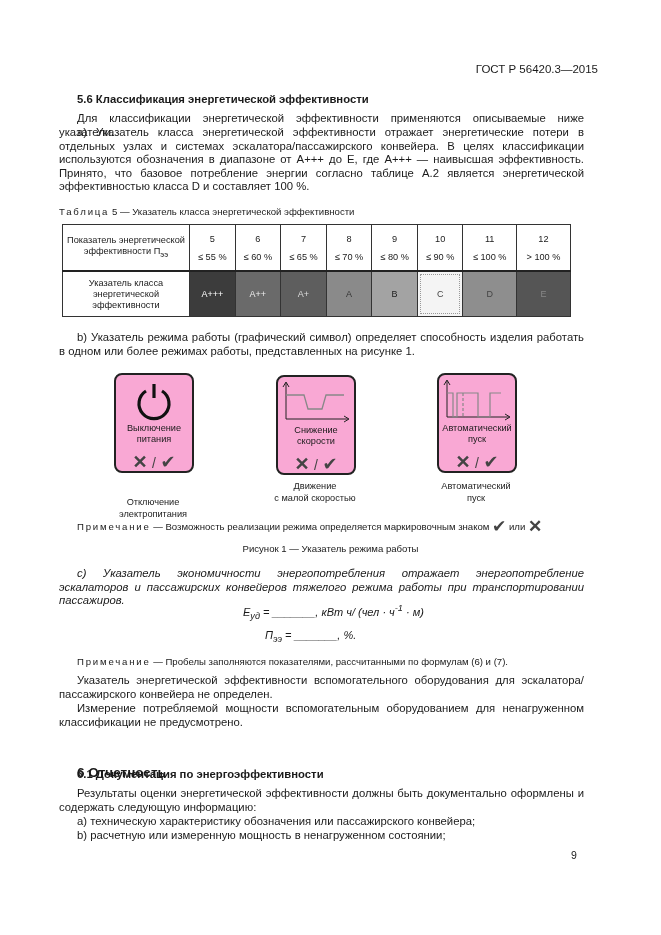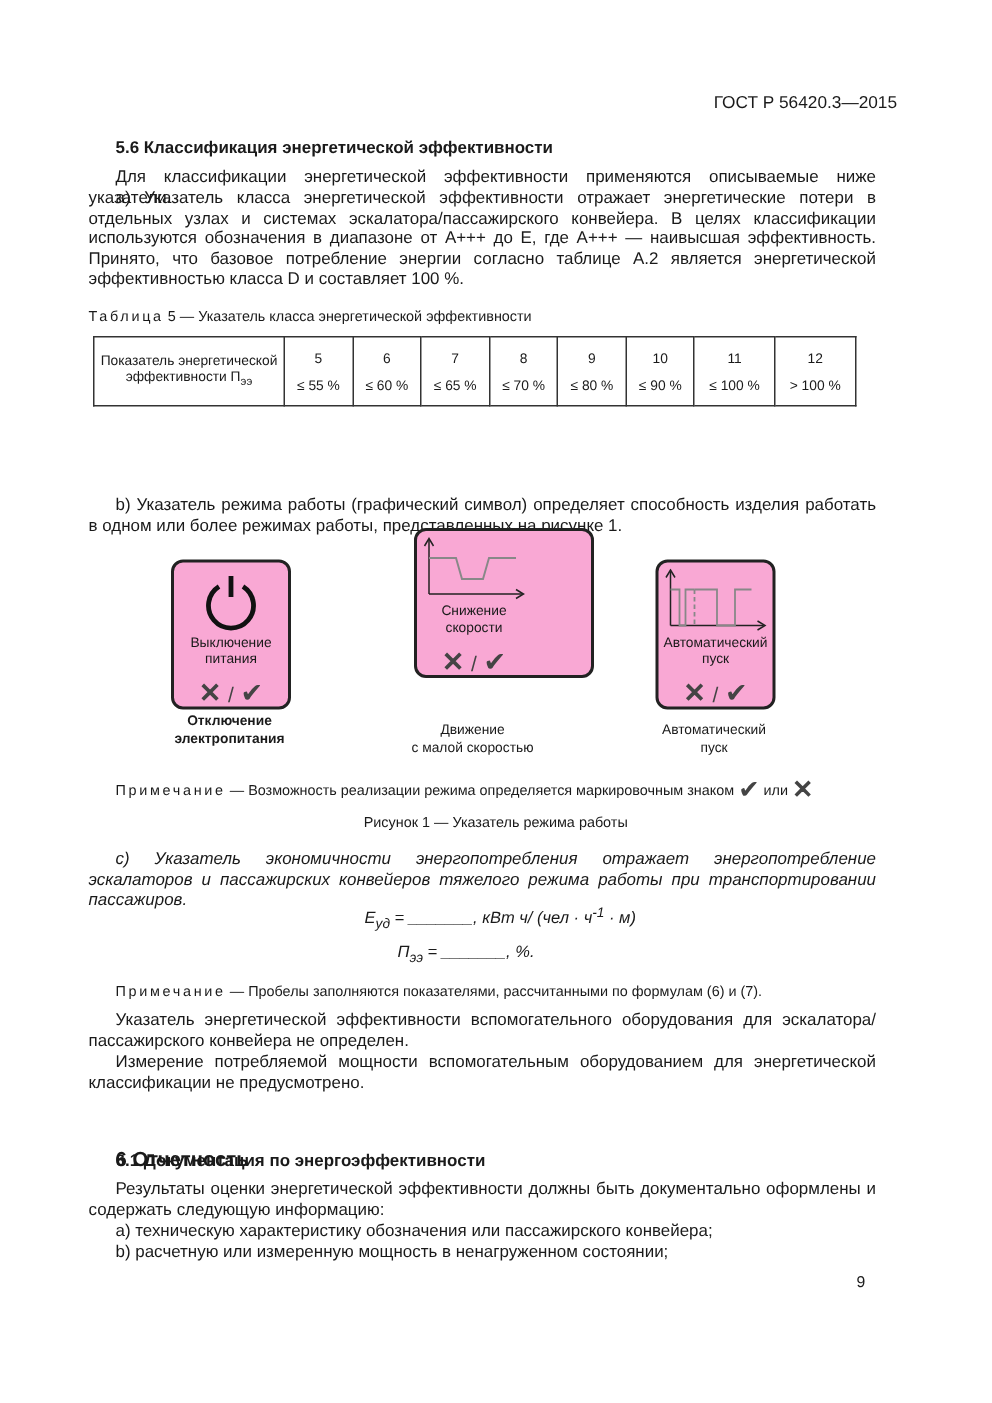--- a/index.html
+++ b/index.html
@@ -77,20 +77,31 @@
         </td>
     <td class="num">
           <div class="n">11</div>
           <div>≤ 100 %</div>
         </td>
     <td class="num">
           <div class="n">12</div>
           <div>&gt; 100 %</div>
         </td>
   </tr>
+  <tr class="r2">
+    <td class="lbl">Указатель класса энергетической эффективности</td>
+    <td class="cls" style="background:#3c3c3c;">A+++</td>
+    <td class="cls" style="background:#6a6a6a;color:#eee;">A++</td>
+    <td class="cls" style="background:#5e5e5e;color:#ddd;">A+</td>
+    <td class="cls" style="background:#8a8a8a;color:#333;">A</td>
+    <td class="cls" style="background:#a3a3a3;color:#222;">B</td>
+    <td class="cls" style="background:#f4f4f4;color:#444;outline:1px dotted #999;outline-offset:-4px;">C</td>
+    <td class="cls" style="background:#8e8e8e;color:#444;">D</td>
+    <td class="cls" style="background:#555555;color:#888;">E</td>
+  </tr>
 </tbody>
   </table>
 
 <div class="abs p ind" style="left:59px; top:331px; width:525px;">b) Указатель режима работы (графический символ) определяет способность изделия работать в одном или более режимах работы, представленных на рисунке 1.</div>
 
 <div class="mode-box" style="left:114px; top:373px;">
   <svg class="abs" style="left:18px; top:8px;" width="40" height="38" viewBox="0 0 40 38">
     <path d="M12 8 A15 15 0 1 0 28 8" fill="none" stroke="#111" stroke-width="3.2"></path>
     <line x1="20" y1="1" x2="20" y2="15" stroke="#111" stroke-width="3.2"></line>
   </svg>
@@ -98,21 +109,21 @@
     <div>Выключение</div>
       <div>питания</div>
   </div>
   <div class="mode-marks">
     <span style="font-size:18px;color:#444;font-weight:bold;">✕</span>
     <span style="font-size:14px;color:#444;">/</span>
     <span style="font-size:18px;color:#444;">✔</span>
   </div>
 </div>
 
-<div class="mode-box" style="left:276px; top:352px;padding-left:40px;">
+<div class="mode-box" style="left:276px; top:375px;">
   <svg class="abs" style="left:4px; top:4px;" width="70" height="42" viewBox="0 0 70 42">
     <line x1="4" y1="38" x2="4" y2="2" stroke="#222" stroke-width="1"></line>
     <polyline points="1,6 4,1 7,6" fill="none" stroke="#222" stroke-width="1"></polyline>
     <line x1="4" y1="38" x2="66" y2="38" stroke="#222" stroke-width="1"></line>
     <polyline points="62,35 67,38 62,41" fill="none" stroke="#222" stroke-width="1"></polyline>
     <polyline points="4,14 22,14 26,28 40,28 44,14 62,14" fill="none" stroke="#888" stroke-width="1.3"></polyline>
   </svg>
   <div class="mode-label" style="top:48px;">
     <div>Снижение</div>
       <div>скорости</div>
@@ -138,21 +149,21 @@
     <div>Автоматический</div>
       <div>пуск</div>
   </div>
   <div class="mode-marks">
     <span style="font-size:18px;color:#444;font-weight:bold;">✕</span>
     <span style="font-size:14px;color:#444;">/</span>
     <span style="font-size:18px;color:#444;">✔</span>
   </div>
 </div>
 
-<div class="below" style="left:83px; top:475px;font-weight:bold;">
+<div class="below" style="left:83px; top:497px;">
   <div>Отключение</div>
     <div>электропитания</div>
 </div>
 <div class="below" style="left:245px; top:481px;">
   <div>Движение</div>
     <div>с малой скоростью</div>
 </div>
 <div class="below" style="left:406px; top:481px;">
   <div>Автоматический</div>
     <div>пуск</div>
@@ -174,21 +185,21 @@
 </div>
 <div class="abs formula" style="left:265px; top:629px;">
   <span>П</span><sub>ээ</sub><span> = _______, %.</span>
 </div>
 
 <div class="abs note" style="left:77px; top:656px;">
   <span class="spaced">Примечание</span><span> — Пробелы заполняются показателями, рассчитанными по формулам (6) и (7).</span>
 </div>
 
 <div class="abs p ind" style="left:59px; top:674px; width:525px;">Указатель энергетической эффективности вспомогательного оборудования для эскалатора/пассажирского конвейера не определен.</div>
-<div class="abs p ind" style="left:59px; top:702px; width:525px;">Измерение потребляемой мощности вспомогательным оборудованием для энергетической классификации не предусмотрено.</div>
+<div class="abs p ind" style="left:59px; top:702px; width:525px;">Измерение потребляемой мощности вспомогательным оборудованием для ненагруженном классификации не предусмотрено.</div>
 
 <div class="abs h1" style="left:77px; top:742px;margin-top:23px;">6 Отчетность</div>
 <div class="abs h2" style="left:77px; top:768px;">6.1 Документация по энергоэффективности</div>
 
 <div class="abs p ind" style="left:59px; top:787px; width:525px;">Результаты оценки энергетической эффективности должны быть документально оформлены и содержать следующую информацию:</div>
 <div class="abs p" style="left:77px; top:815px; width:507px;">а) техническую характеристику обозначения или пассажирского конвейера;</div>
 <div class="abs p" style="left:77px; top:829px; width:507px;">b) расчетную или измеренную мощность в ненагруженном состоянии;</div>
 
 <div class="abs page-num" style="left:571px; top:849px;">9</div>
 

